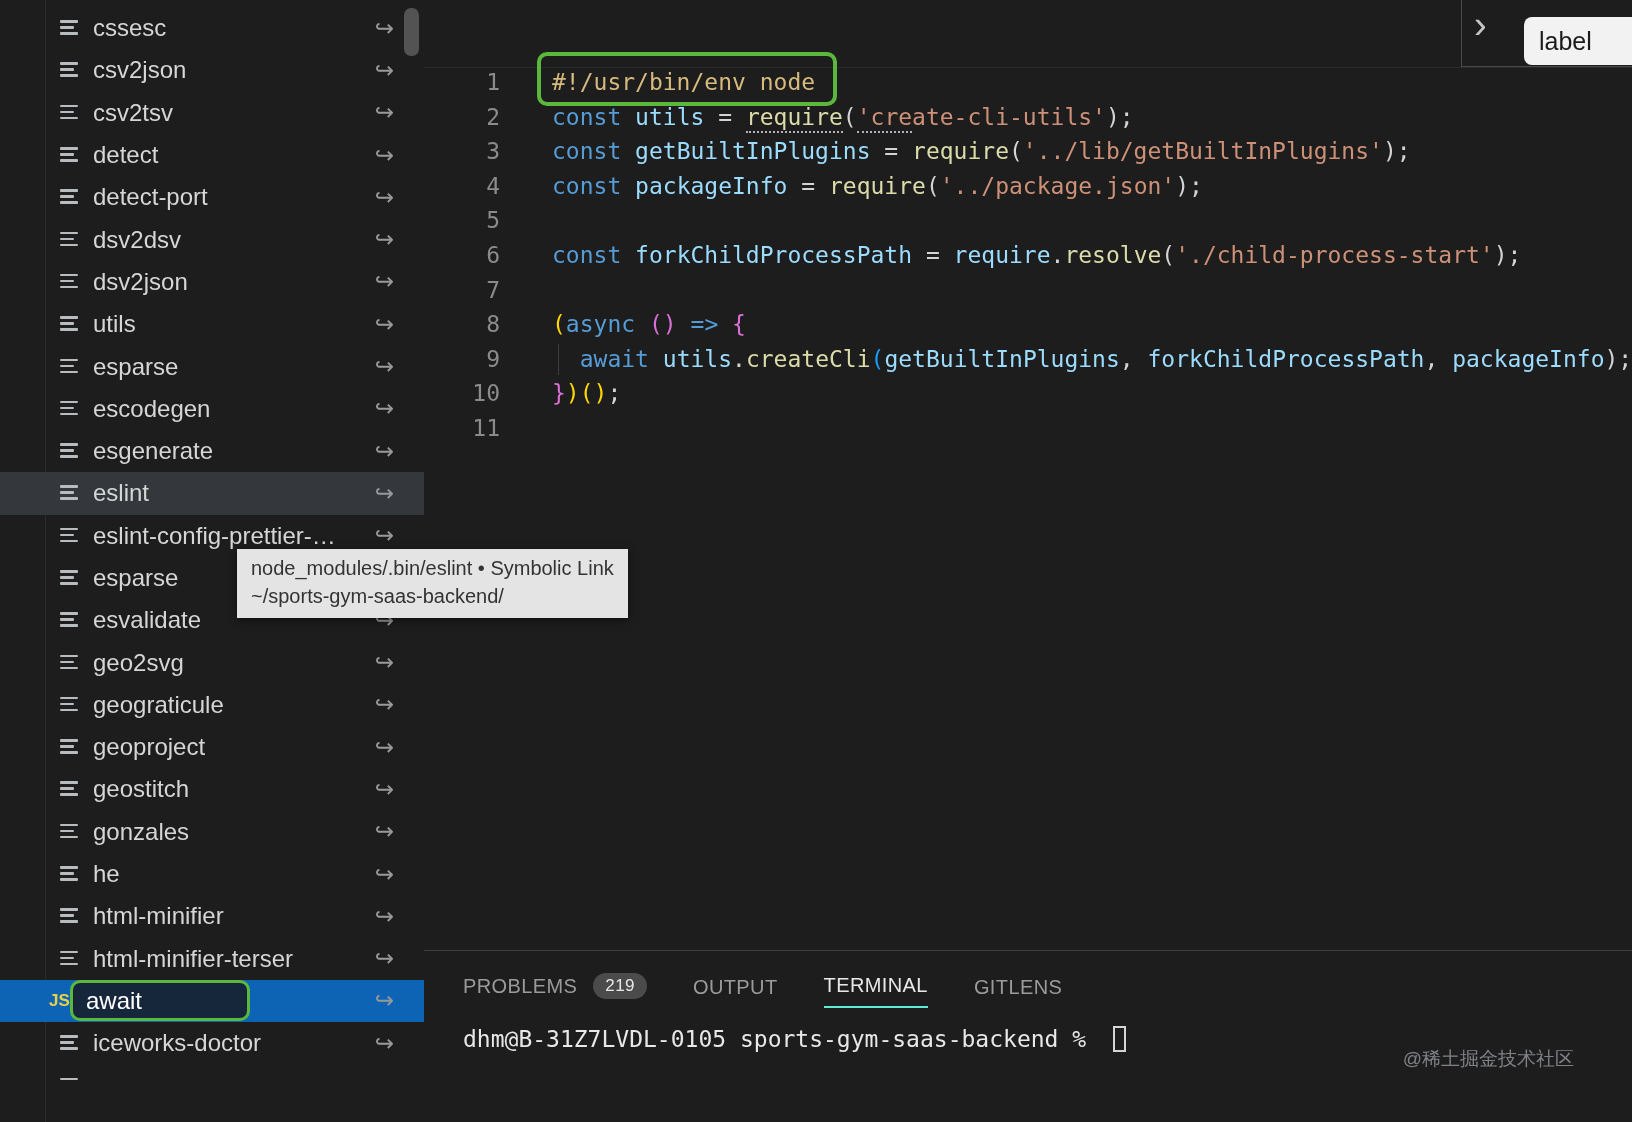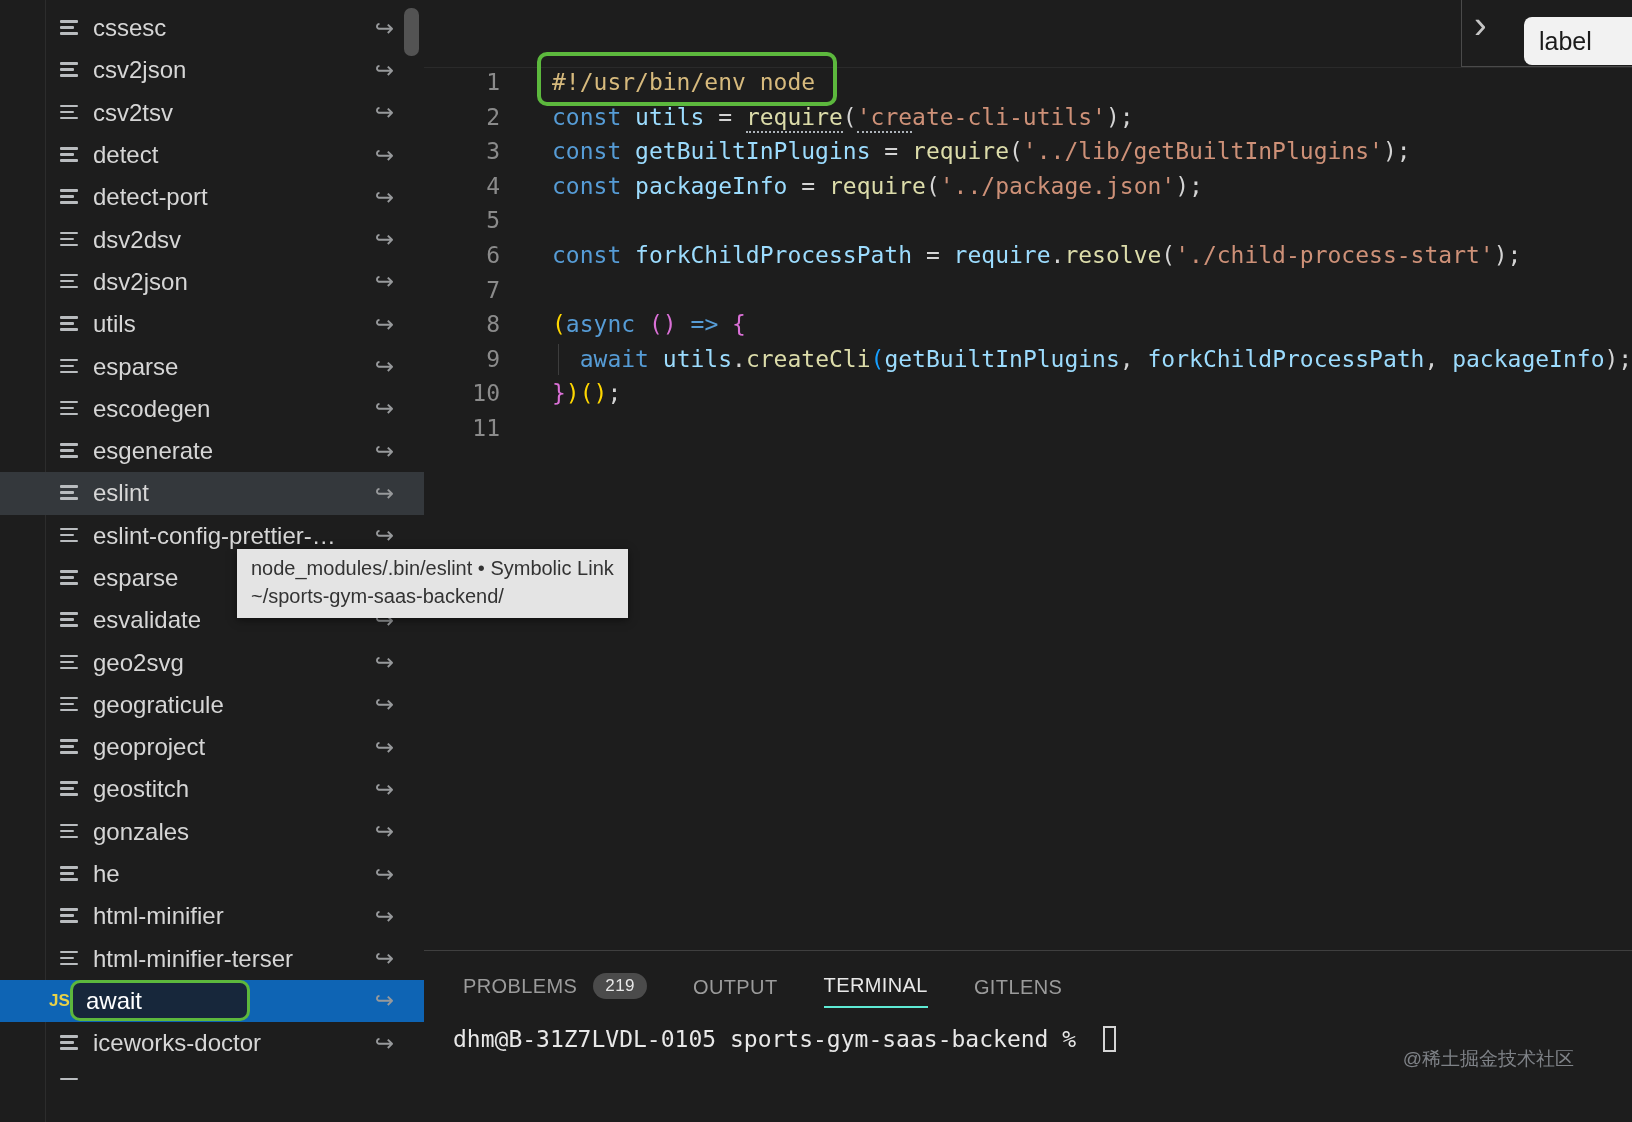--- a/index.html
+++ b/index.html
@@ -63,21 +63,21 @@
 
   
   .panel { position:absolute; left:424px; top:950px; width:1208px; height:172px;
            border-top:1px solid #3f3f3f; background:var(--bg,#1d1d1d); }
   .tabs { display:flex; align-items:flex-end; padding:22px 0 0 39px; }
   .ptab { font-size:20px; color:#9b9b9b; letter-spacing:0.4px; margin-right:46px;
           padding-bottom:9px; display:flex; align-items:center; cursor:pointer; }
   .ptab.active { color:#e8e8e8; border-bottom:2px solid #5eead4; }
   .tbadge { margin-left:16px; background:#4b4b4b; color:#e8e8e8; font-size:17px;
             border-radius:13px; padding:3px 12px; }
-  .termline { margin:18px 0 0 29px; font-family:"DejaVu Sans Mono", monospace; font-size:23px;
+  .termline { margin:18px 0 0 39px; font-family:"DejaVu Sans Mono", monospace; font-size:23px;
               color:#e8e8e8; display:flex; align-items:flex-end; white-space:pre; }
   .cursor { display:inline-block; width:13px; height:26px; border:2px solid #d5d5d5; margin-left:13px; }
 
   .watermark { position:absolute; right:58px; top:1046px; color:#90949a; font-size:19px;
                opacity:0.85; z-index:6; }
 </style>
 </head>
 <body>
 
 <div class="stage">

